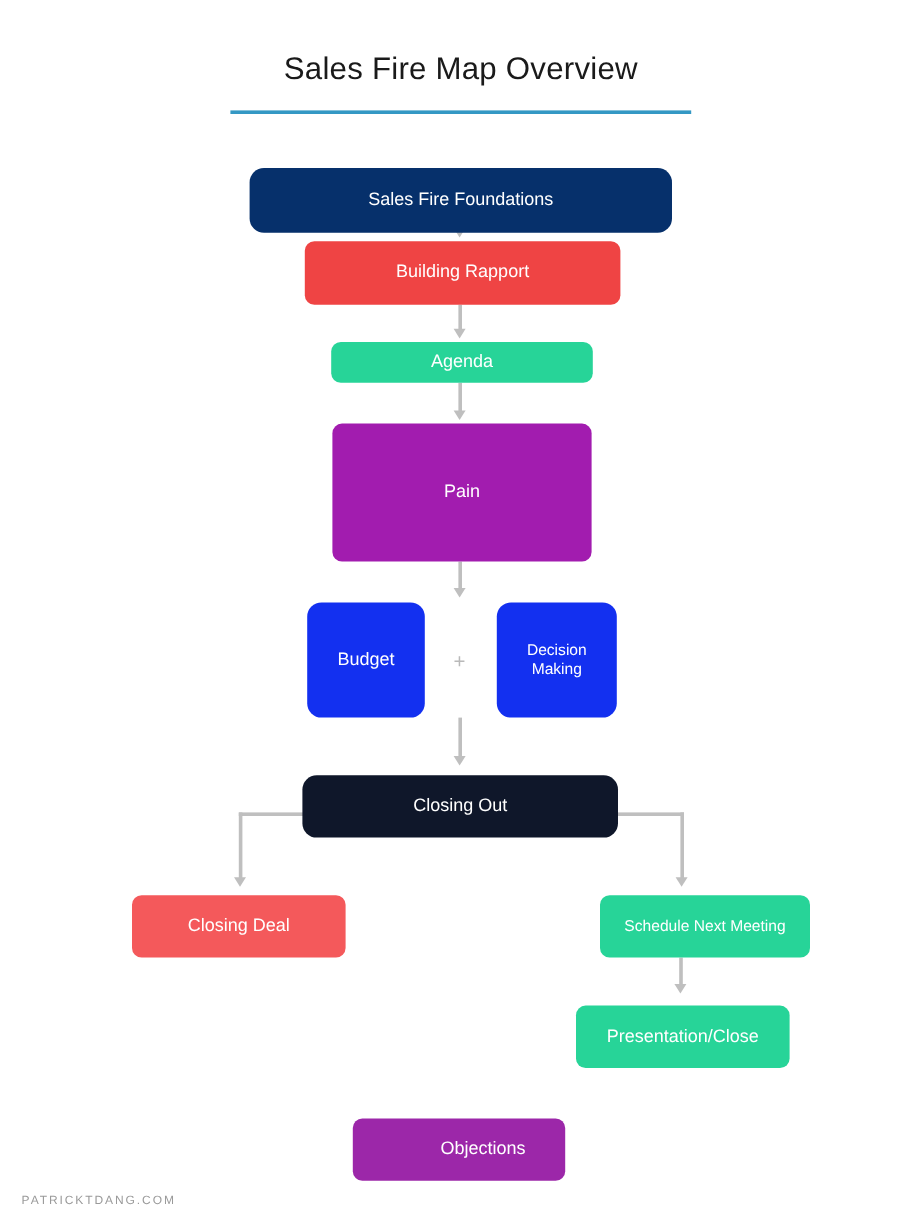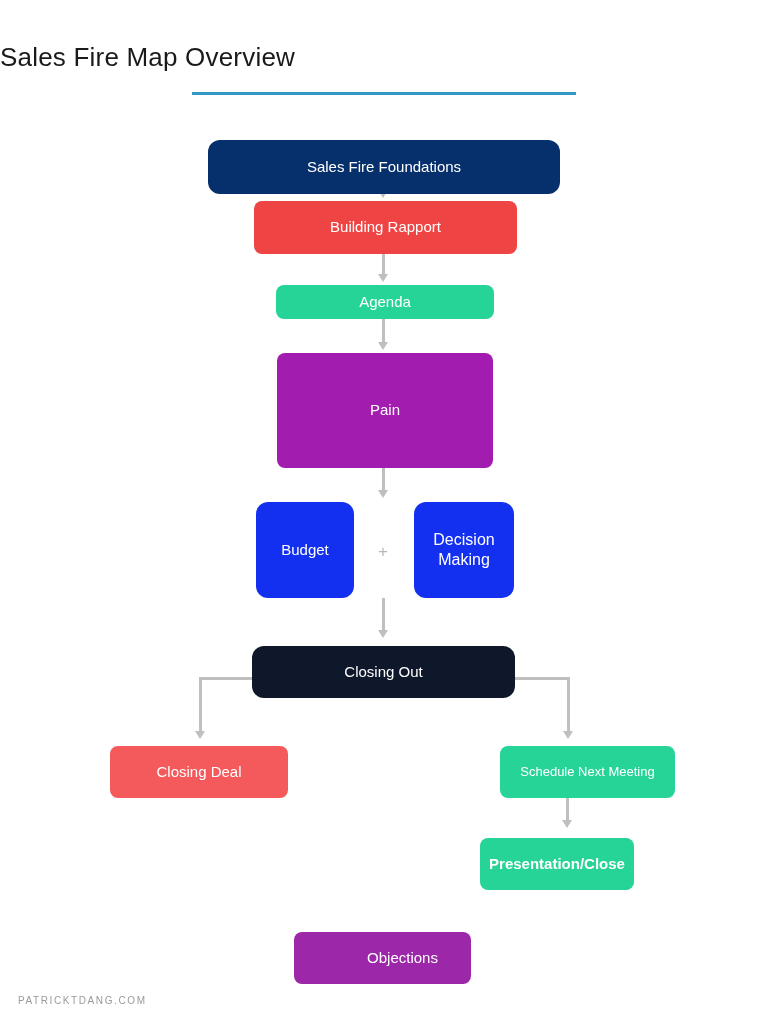--- a/index.html
+++ b/index.html
@@ -21,20 +21,21 @@
     width: 768px;
     height: 1024px;
   }
 
   
   #title {
     position: absolute;
     left: 0;
     top: 42px;
     width: 768px;
+    text-align: center;
     font-size: 26px;
     color: #1a1a1a;
     letter-spacing: 0.2px;
   }
   #title-rule {
     position: absolute;
     left: 192px;
     top: 92px;
     width: 384px;
     height: 3px;
@@ -132,28 +133,28 @@
   <div class="node big-radius" style="left:208px; top:116px; width:352px; height:54px; background:#06306b; font-size:15px;margin-top:24px;">Sales Fire Foundations</div>
 
   <div class="node" style="left:254px; top:201px; width:263px; height:53px; background:#ef4444; font-size:15px;">Building Rapport</div>
 
   <div class="node" style="left:276px; top:285px; width:218px; height:34px; background:#27d498; font-size:15px;">Agenda</div>
 
   <div class="node" style="left:277px; top:353px; width:216px; height:115px; background:#a21caf; font-size:15px;">Pain</div>
 
   <div class="node big-radius" style="left:256px; top:502px; width:98px; height:96px; background:#1330f0; font-size:15px;">Budget</div>
 
-  <div class="node big-radius" style="left:414px; top:502px; width:100px; height:96px; background:#1330f0; font-size:16px; white-space:pre-line;">Decision
+  <div class="node big-radius" style="left:414px; top:502px; width:100px; height:96px; background:#1330f0; font-size:13px; white-space:pre-line;">Decision
 Making</div>
 
   <div class="node big-radius" style="left:252px; top:646px; width:263px; height:52px; background:#0f172a; font-size:15px;">Closing Out</div>
 
   <div class="node" style="left:110px; top:746px; width:178px; height:52px; background:#f4595b; font-size:15px;">Closing Deal</div>
 
   <div class="node" style="left:500px; top:746px; width:175px; height:52px; background:#27d498; font-size:13px;">Schedule Next Meeting</div>
 
-  <div class="node" style="left:480px; top:838px; width:154px; height:52px; background:#27d498; font-size:15px;font-weight:bold;">Presentation/Close</div>
+  <div class="node" style="left:480px; top:838px; width:178px; height:52px; background:#27d498; font-size:15px;">Presentation/Close</div>
 
   <div class="node" style="left:294px; top:932px; width:177px; height:52px; background:#9c27a9; font-size:15px;padding-left:46px;">Objections</div>
 
   <div id="footer">PATRICKTDANG.COM</div>
 
 </div>
 
 </body></html>

